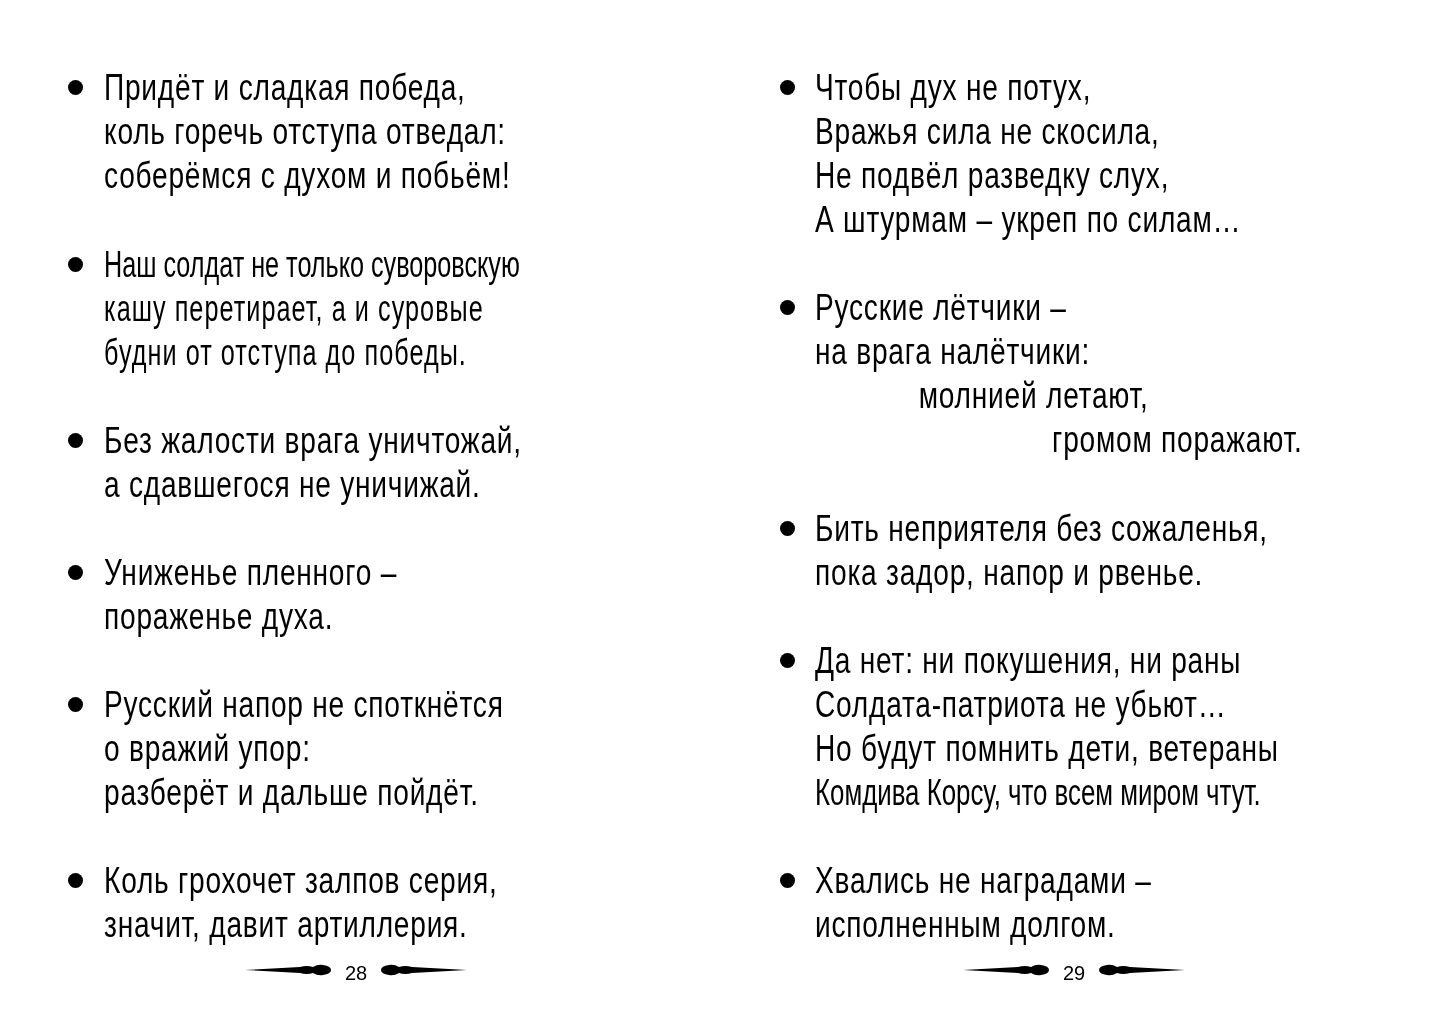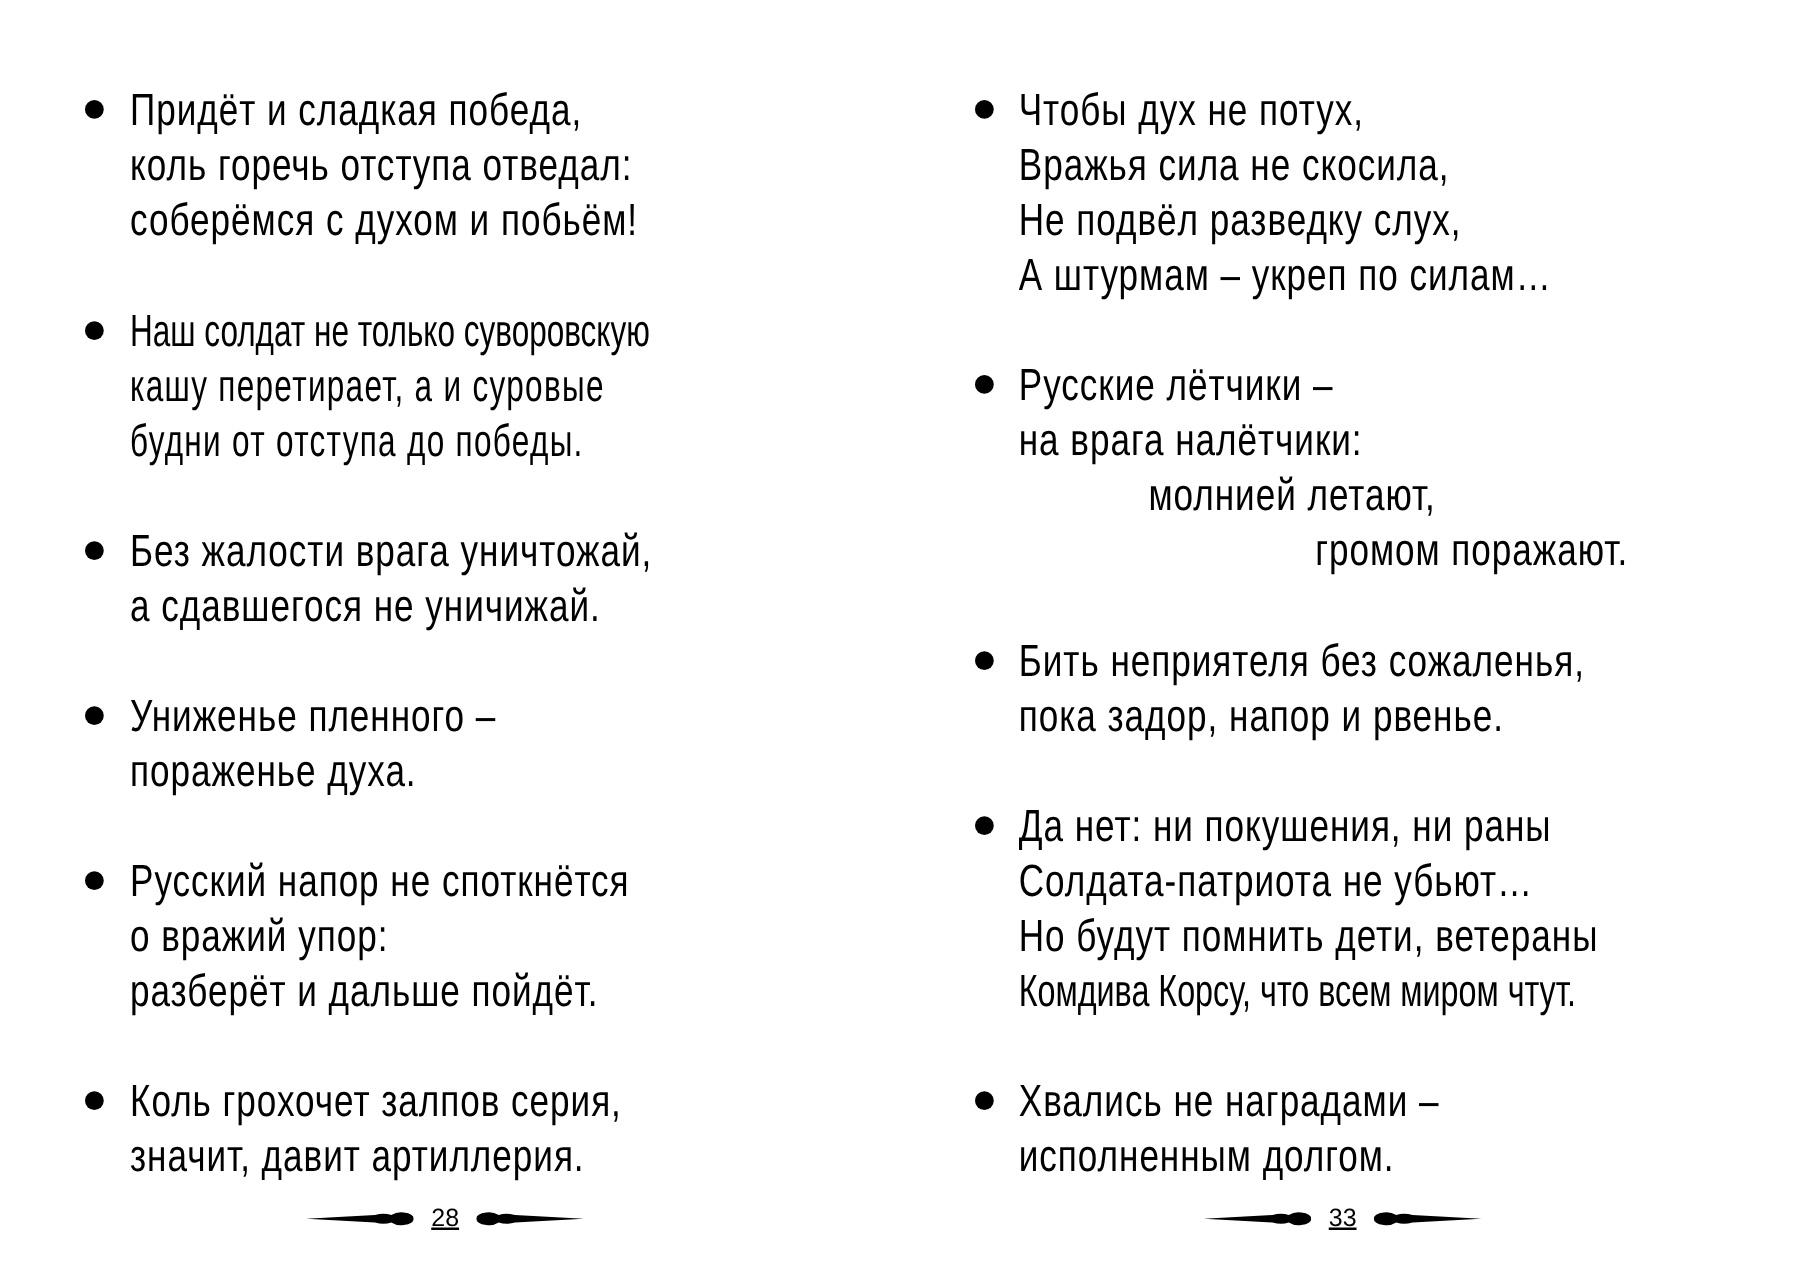--- a/index.html
+++ b/index.html
@@ -3,21 +3,21 @@
 <meta charset="utf-8">
 <style>
 html,body{margin:0;padding:0;background:#fff;}
 body{width:1454px;height:1029px;position:relative;overflow:hidden;font-family:"Liberation Sans",sans-serif;color:#000;}
 .page{position:absolute;top:0;width:727px;height:838px;}
 .left{left:0;}
 .right{left:710px;}
 .entry{position:absolute;font-size:36px;line-height:44px;transform:scaleX(0.78);transform-origin:0 0;white-space:nowrap;letter-spacing:1px;}
 .bullet{position:absolute;width:15px;height:15px;border-radius:50%;background:#000;}
 .line{display:block;}
-.folio{position:absolute;top:962px;height:26px;display:flex;align-items:center;text-decoration:underline;}
+.folio{position:absolute;top:962px;height:26px;display:flex;}
 .folio .num{font-size:20px;margin:0 14px;}
 .orn{display:block;}
 </style>
 </head>
 <body>
 
 <div class="page left">
   <div class="bullet" style="left:68px;top:80px"></div>
   <div class="entry" style="left:104px;top:66px">
     <span class="line">Придёт и сладкая победа,</span>
@@ -102,18 +102,18 @@
   <div class="bullet" style="left:70px;top:873px"></div>
   <div class="entry" style="left:105px;top:859px">
     <span class="line">Хвались не наградами –</span>
     <span class="line">исполненным долгом.</span>
   </div>
 
   <div class="folio" style="left:253px">
     <svg class="orn" width="86" height="16" viewBox="0 0 86 16">
         <path d="M0 8 L55 5 Q62 3 68 5 Q73 2 78 3 Q86 4 86 8 Q86 12 78 13 Q73 14 68 11 Q62 13 55 11 Z" fill="#000"></path>
       </svg>
-    <span class="num">33</span>
+    <span class="num">29</span>
     <svg class="orn" width="86" height="16" viewBox="0 0 86 16">
         <path d="M86 8 L31 5 Q24 3 18 5 Q13 2 8 3 Q0 4 0 8 Q0 12 8 13 Q13 14 18 11 Q24 13 31 11 Z" fill="#000"></path>
       </svg>
   </div>
 </div>
 
 </body></html>

